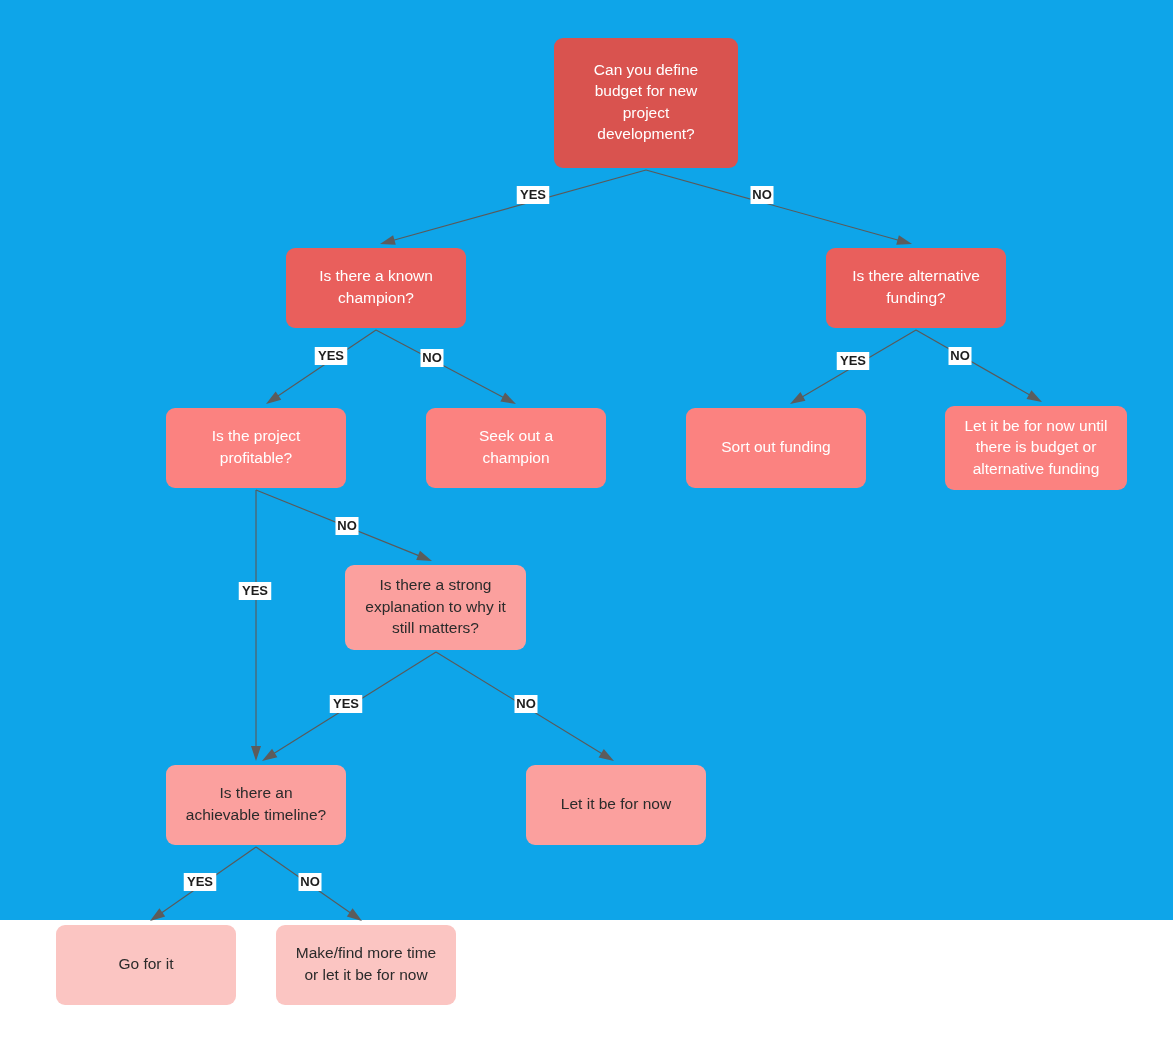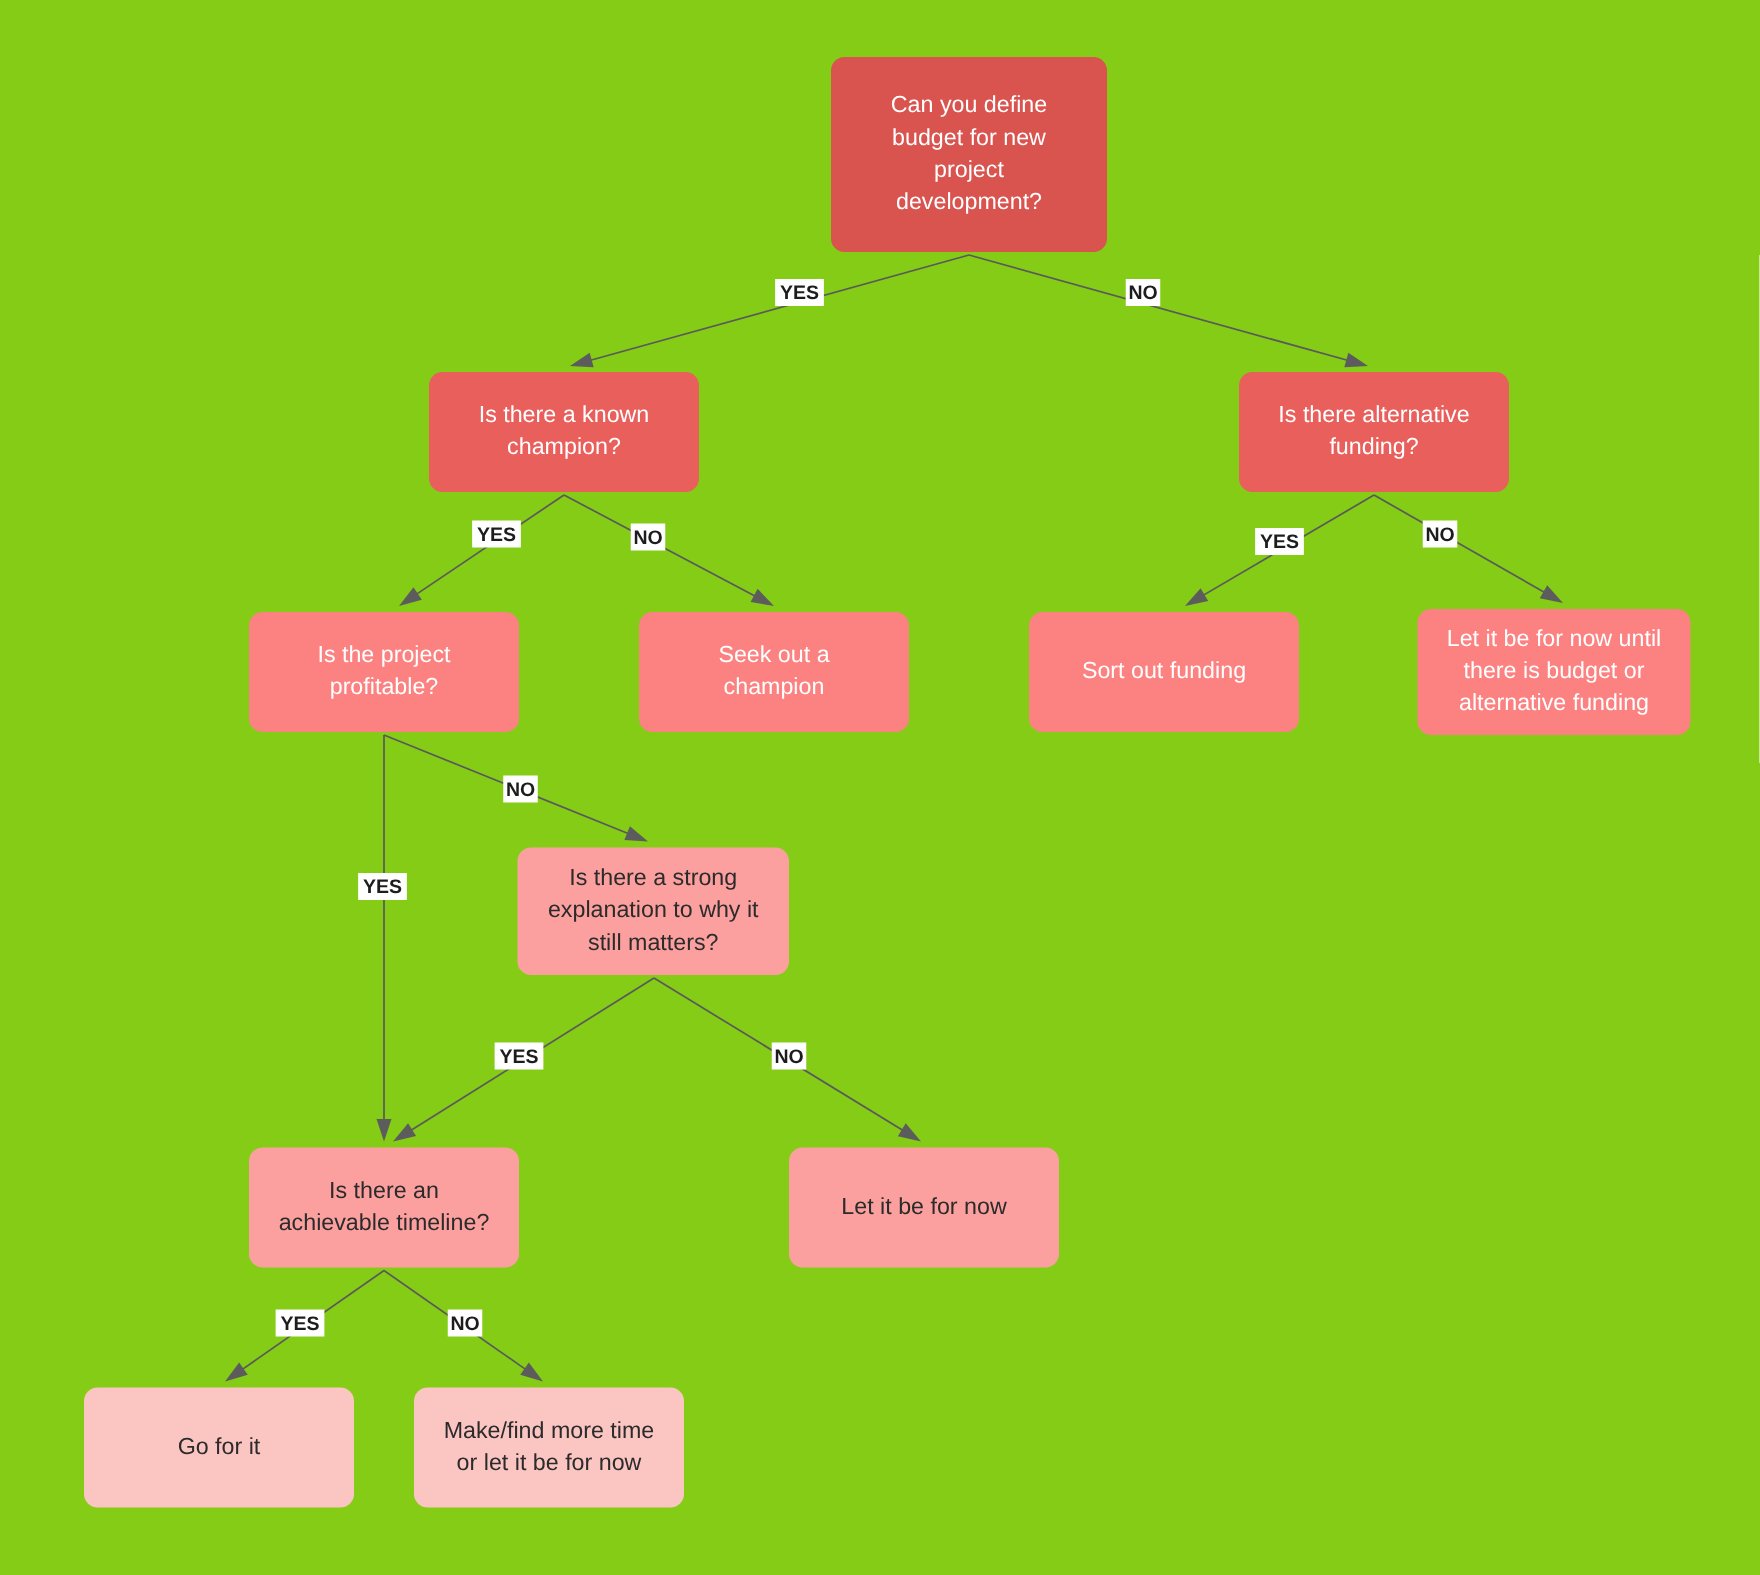--- a/index.html
+++ b/index.html
@@ -9,22 +9,22 @@
   }
   body {
     width: 1173px;
     height: 1050px;
     font-family: "Liberation Sans", sans-serif;
     overflow: hidden;
   }
   #flowchart-root {
     position: relative;
     width: 1173px;
-    height: 1050px;
-    background: #84cc16;
+    height: 920px;
+    background: #0ea5e9;
   }
   svg#diagram {
     display: block;
     width: 1173px;
     height: 1050px;
   }
   .node-rect {
     stroke: none;
   }
   .node-label {

